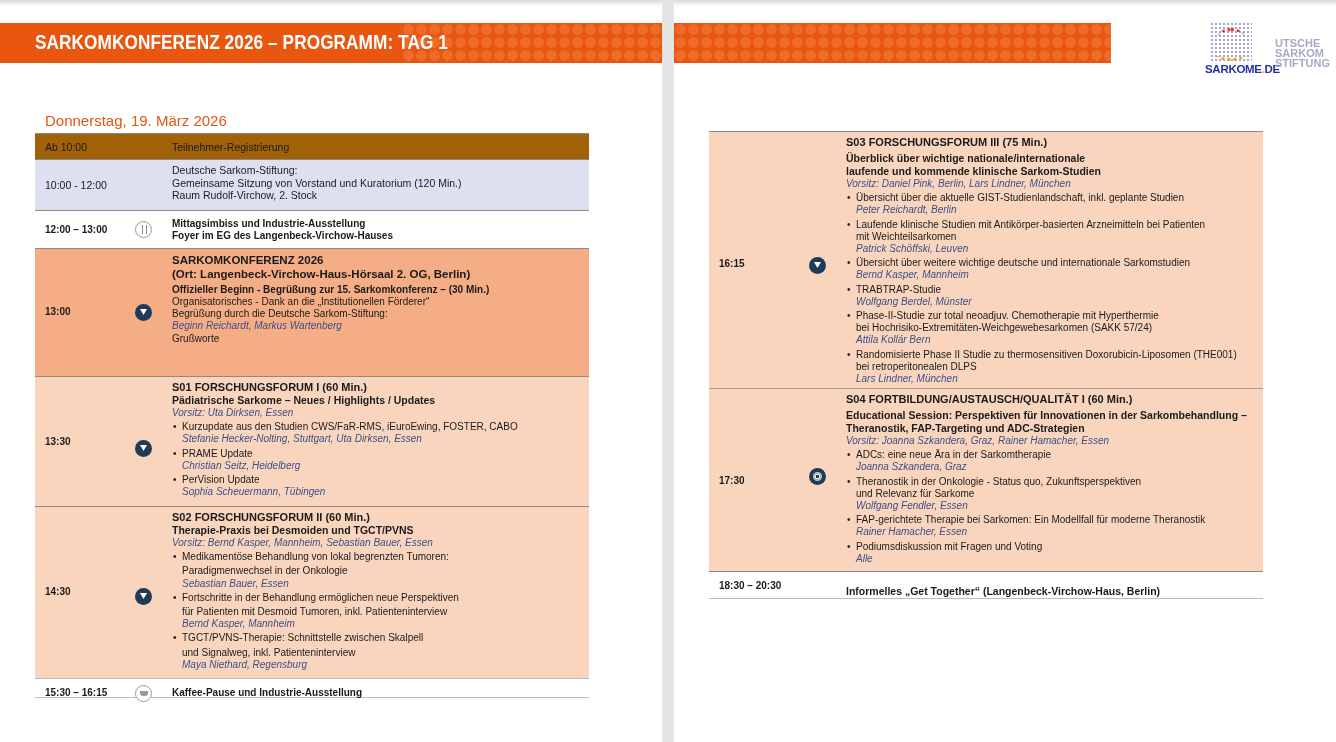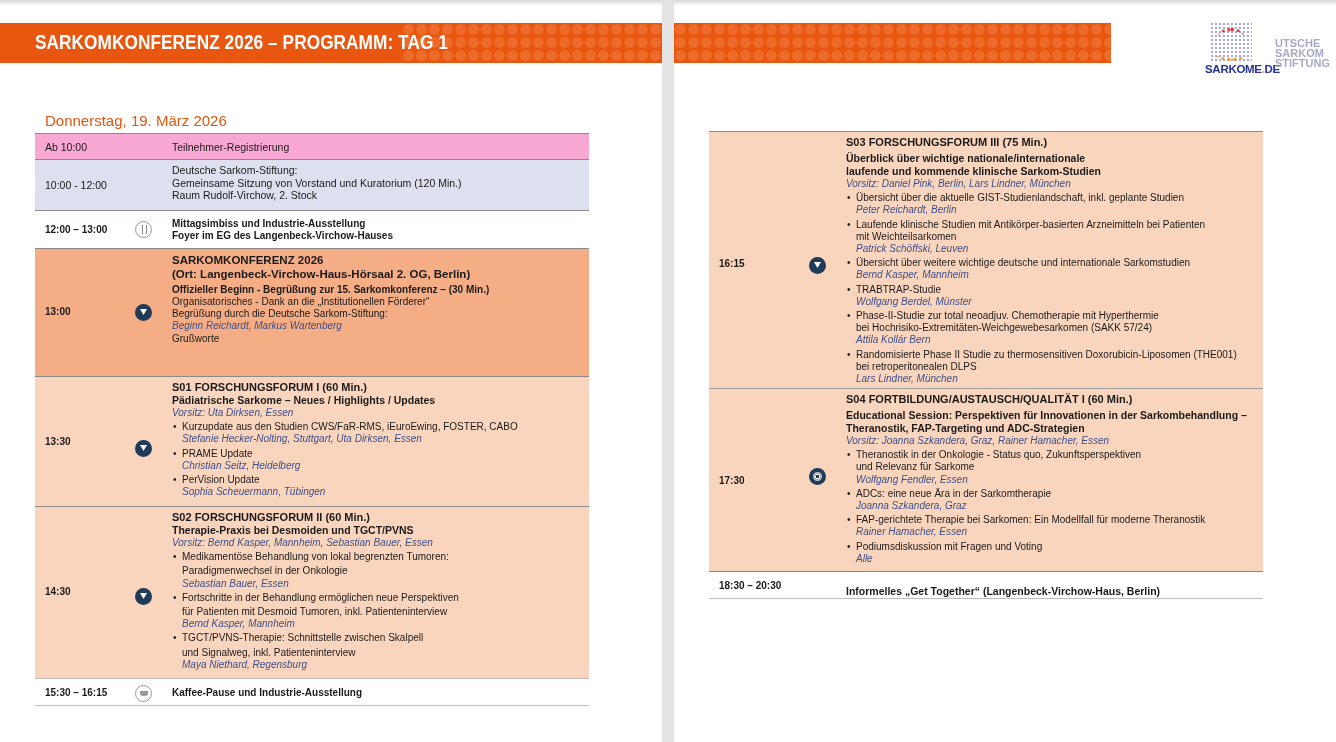--- a/index.html
+++ b/index.html
@@ -27,21 +27,21 @@
   .day-title{position:absolute;left:45px;top:112px;color:#e0560f;font-size:15px;font-family:"Liberation Sans",sans-serif;}
   .table{position:absolute;width:554px;}
   #left-table{left:35px;top:133px;}
   #right-table{left:35px;top:131px;}
   .row{position:relative;border-top:1.5px solid #8a8a8a;box-sizing:border-box;}
   .row.last{border-bottom:1.5px solid #bdbdbd;}
   .row .time{position:absolute;left:10px;font-size:10.5px;font-weight:bold;}
   .row .time.normal{font-weight:normal;}
   .row .icon{position:absolute;left:100px;width:17px;height:17px;}
   .row .content{margin-left:137px;padding:4px 8px 4px 0;font-size:10px;line-height:12.2px;}
-  .bg-gray{background:#f9a8d4;}
+  .bg-gray{background:#a16207;}
   .bg-blue{background:#dfe0ef;}
   .bg-white{background:#fff;}
   .bg-orange{background:#f5ad85;}
   .bg-peach{background:#fad5be;}
   .t-bold{font-weight:bold;font-size:11px;line-height:13px;}
   .t-sub{font-weight:bold;font-size:10.5px;line-height:13px;}
   .t-big{font-weight:bold;font-size:11.5px;line-height:14px;}
   .chair{font-style:italic;color:#3c4f8a;}
   .speaker{font-style:italic;color:#3c4f8a;}
   .item{position:relative;padding-left:10px;margin-top:2px;}
@@ -146,21 +146,21 @@
           <div class="speaker">Bernd Kasper, Mannheim</div>
         </div>
         <div class="item">
           <div>TGCT/PVNS-Therapie: Schnittstelle zwischen Skalpell</div>
           <div style="margin-top:2px;">und Signalweg, inkl. Patienteninterview</div>
           <div class="speaker">Maya Niethard, Regensburg</div>
         </div>
       </div>
     </div>
 
-    <div class="row bg-white last" style="height:28px;border-top-color:#bdbdbd;">
+    <div class="row bg-white last" style="height:20px;border-top-color:#bdbdbd;">
       <span class="time" style="top:8px;font-size:10px;">15:30 – 16:15</span>
       <span class="icon icon-outline icon-cup" style="top:6px;"></span>
       <div class="content" style="padding-top:8px;font-weight:bold;font-size:10px;">
         <div>Kaffee-Pause und Industrie-Ausstellung</div>
       </div>
     </div>
   </div>
 </div>
 
 <div class="page" id="page-right">
@@ -222,27 +222,27 @@
 
     <div class="row bg-peach" style="height:183px;border-top-color:#a0a0a0;">
       <span class="time" style="top:86px;font-size:10px;">17:30</span>
       <span class="icon icon-target" style="top:79px;"></span>
       <div class="content" style="padding-top:4px;">
         <div class="t-bold">S04 FORTBILDUNG/AUSTAUSCH/QUALITÄT I (60 Min.)</div>
         <div class="t-sub" style="margin-top:3px;">Educational Session:  Perspektiven für Innovationen in der Sarkombehandlung –</div>
         <div class="t-sub">Theranostik, FAP-Targeting und ADC-Strategien</div>
         <div class="chair">Vorsitz: Joanna Szkandera, Graz, Rainer Hamacher, Essen</div>
         <div class="item">
+          <div>ADCs: eine neue Ära in der Sarkomtherapie</div>
+          <div class="speaker">Joanna Szkandera, Graz</div>
+        </div>
+        <div class="item">
           <div>Theranostik in der Onkologie - Status quo, Zukunftsperspektiven</div>
           <div>und Relevanz für Sarkome</div>
           <div class="speaker">Wolfgang Fendler, Essen</div>
-        </div>
-        <div class="item">
-          <div>ADCs: eine neue Ära in der Sarkomtherapie</div>
-          <div class="speaker">Joanna Szkandera, Graz</div>
         </div>
         <div class="item">
           <div>FAP-gerichtete Therapie bei Sarkomen: Ein Modellfall für moderne Theranostik</div>
           <div class="speaker">Rainer Hamacher, Essen</div>
         </div>
         <div class="item">
           <div>Podiumsdiskussion mit Fragen und Voting</div>
           <div class="speaker">Alle</div>
         </div>
       </div>

